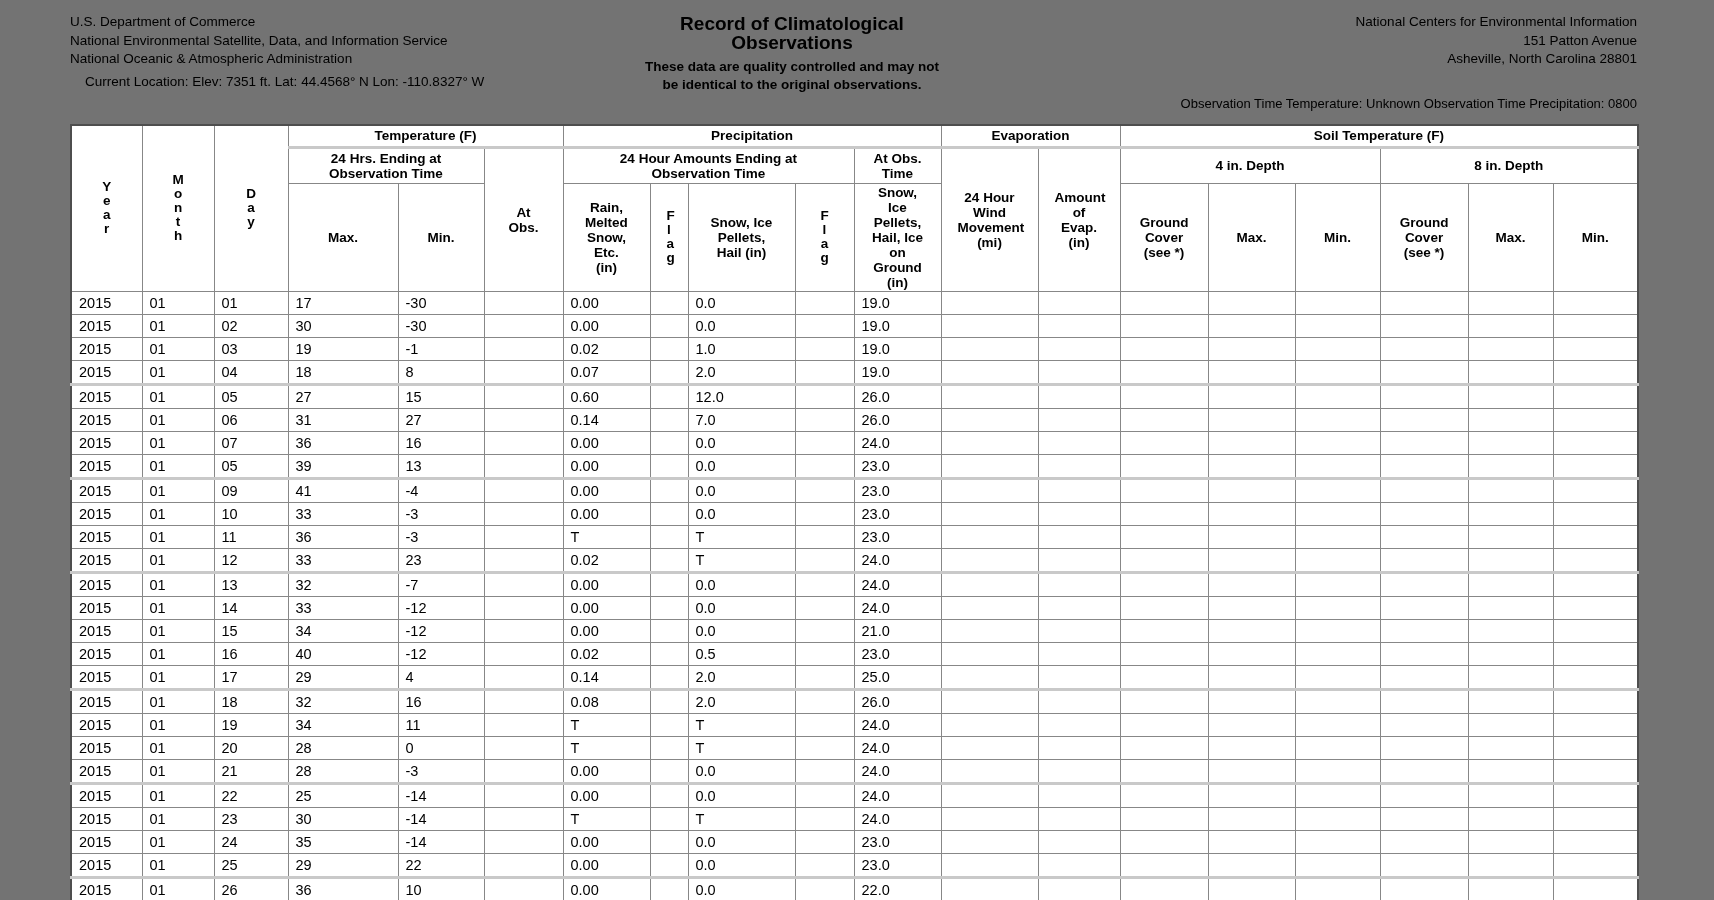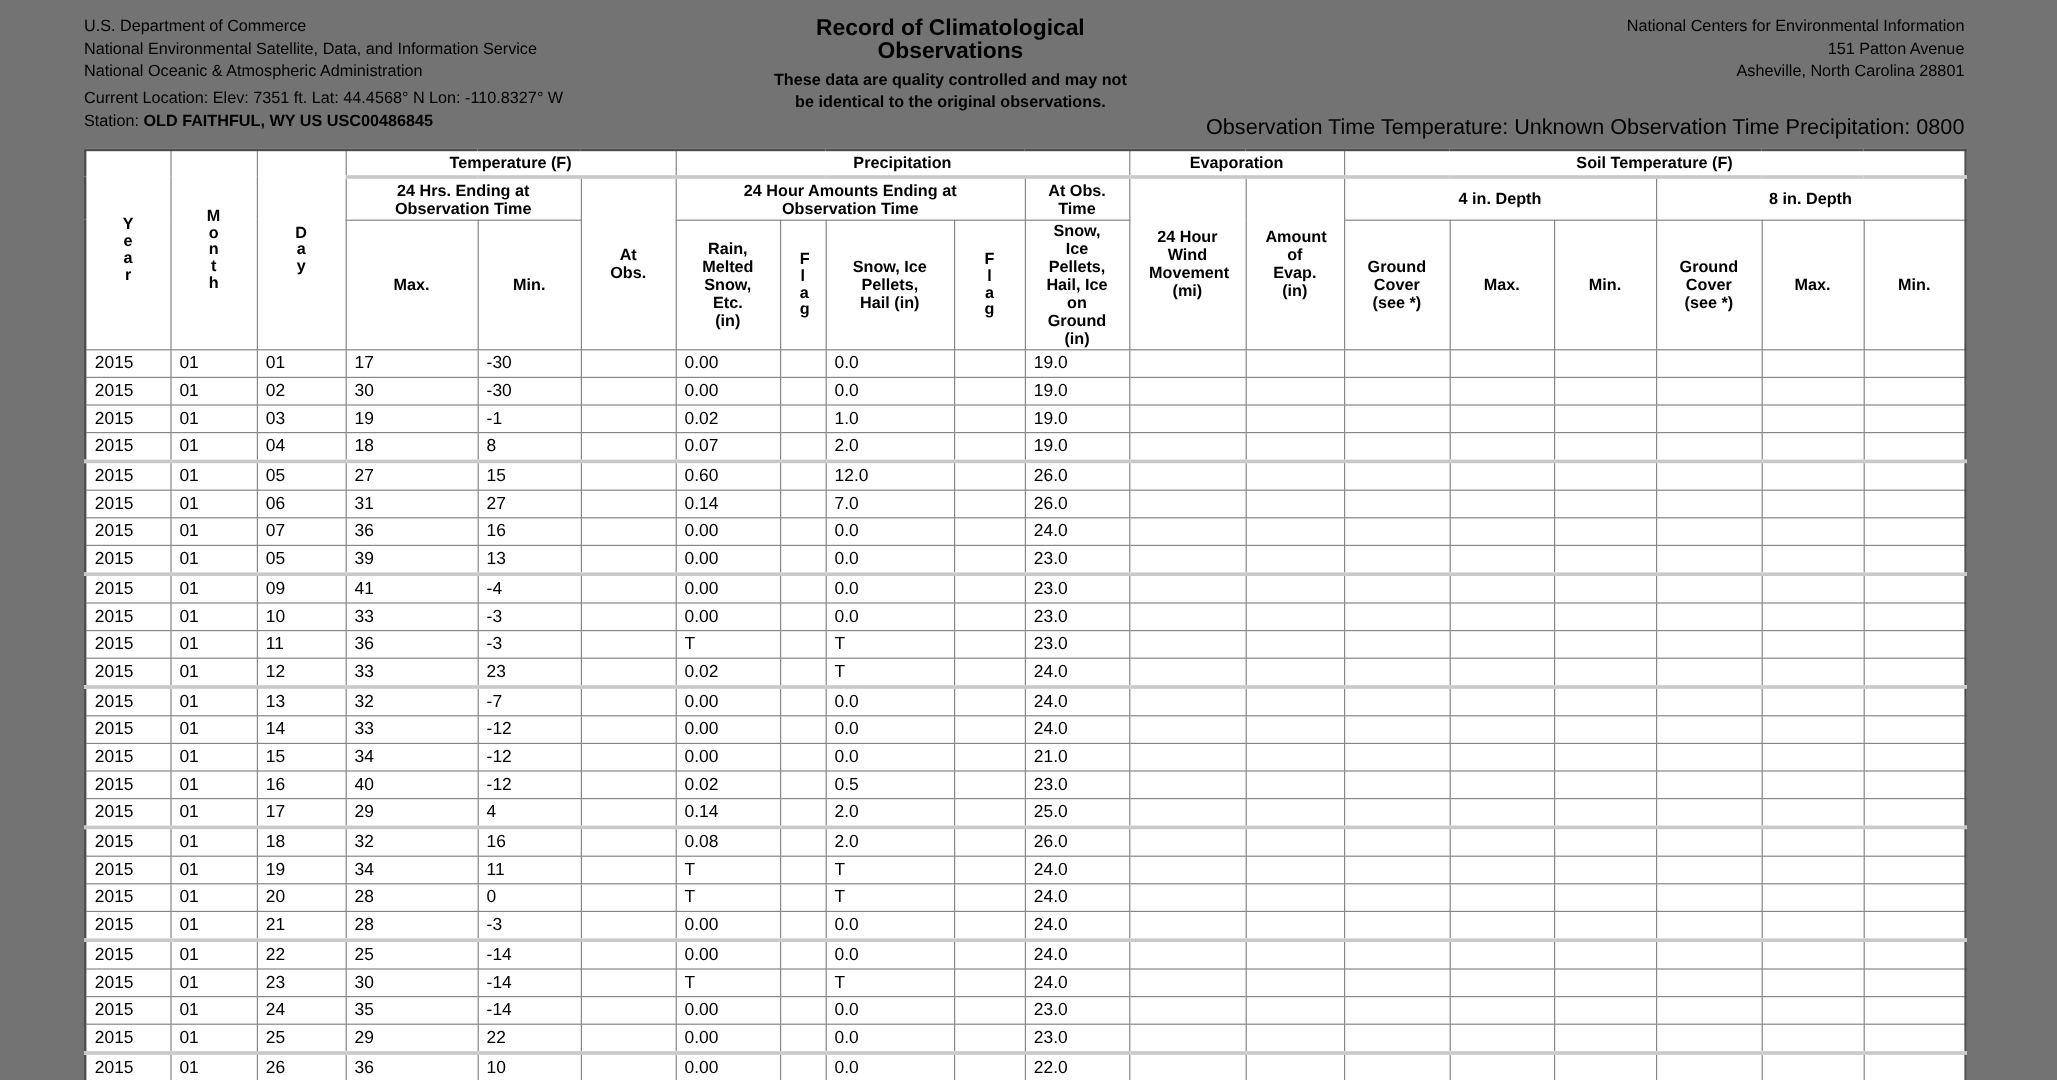--- a/index.html
+++ b/index.html
@@ -4,27 +4,27 @@
 <style>
   html,body{margin:0;padding:0;}
   body{
     width:1714px;height:900px;overflow:hidden;background:#ffffff;color:#000;
     font-family:"Liberation Sans", sans-serif;
   }
   .page{position:relative;width:1714px;height:900px;background:#737373;}
 
   
   .lh-left{position:absolute;left:70px;top:13px;font-size:13.5px;line-height:18.5px;white-space:nowrap;}
-  .lh-left2{position:absolute;left:70px;top:72px;font-size:13.5px;line-height:19px;white-space:nowrap;}
+  .lh-left2{position:absolute;left:85px;top:72px;font-size:13.5px;line-height:19px;white-space:nowrap;}
   .lh-center{position:absolute;left:552px;top:14px;width:480px;text-align:center;}
   .doc-title{font-size:19px;line-height:19px;font-weight:bold;}
   .doc-subtitle{font-size:13.5px;line-height:17.5px;font-weight:bold;margin-top:6px;}
   .doc-generated{font-size:13.5px;line-height:16px;margin-top:2px;}
   .lh-right{position:absolute;right:77px;top:13px;font-size:13.5px;line-height:18.5px;text-align:right;white-space:nowrap;}
-  .obs-times{position:absolute;right:77px;top:96px;font-size:18px;white-space:nowrap;}
+  .obs-times{position:absolute;right:77px;top:96px;font-size:13px;white-space:nowrap;}
   .bold{font-weight:bold;}
 
   
   table.obs{
     position:absolute;left:70px;top:124px;width:1567px;
     border-collapse:collapse;table-layout:fixed;background:#fff;
   }
   table.obs{border:2px solid #4e4e4e;}
   .obs th,.obs td{border:1px solid #878787;overflow:hidden;}
   .obs thead th{
@@ -47,21 +47,20 @@
 
 <div class="page">
 
   <div class="lh-left">
     <div>U.S. Department of Commerce</div>
     <div>National Environmental Satellite, Data, and Information Service</div>
     <div>National Oceanic &amp; Atmospheric Administration</div>
   </div>
   <div class="lh-left2">
     <div>Current Location: Elev: 7351 ft. Lat: 44.4568° N Lon: -110.8327° W</div>
-    <div><span>Station: </span><span class="bold">OLD FAITHFUL, WY US USC00486845</span></div>
   </div>
 
   <div class="lh-center">
     <div class="doc-title">
       <div>Record of Climatological</div>
       <div>Observations</div>
     </div>
     <div class="doc-subtitle">
       <div>These data are quality controlled and may not</div>
       <div>be identical to the original observations.</div>

